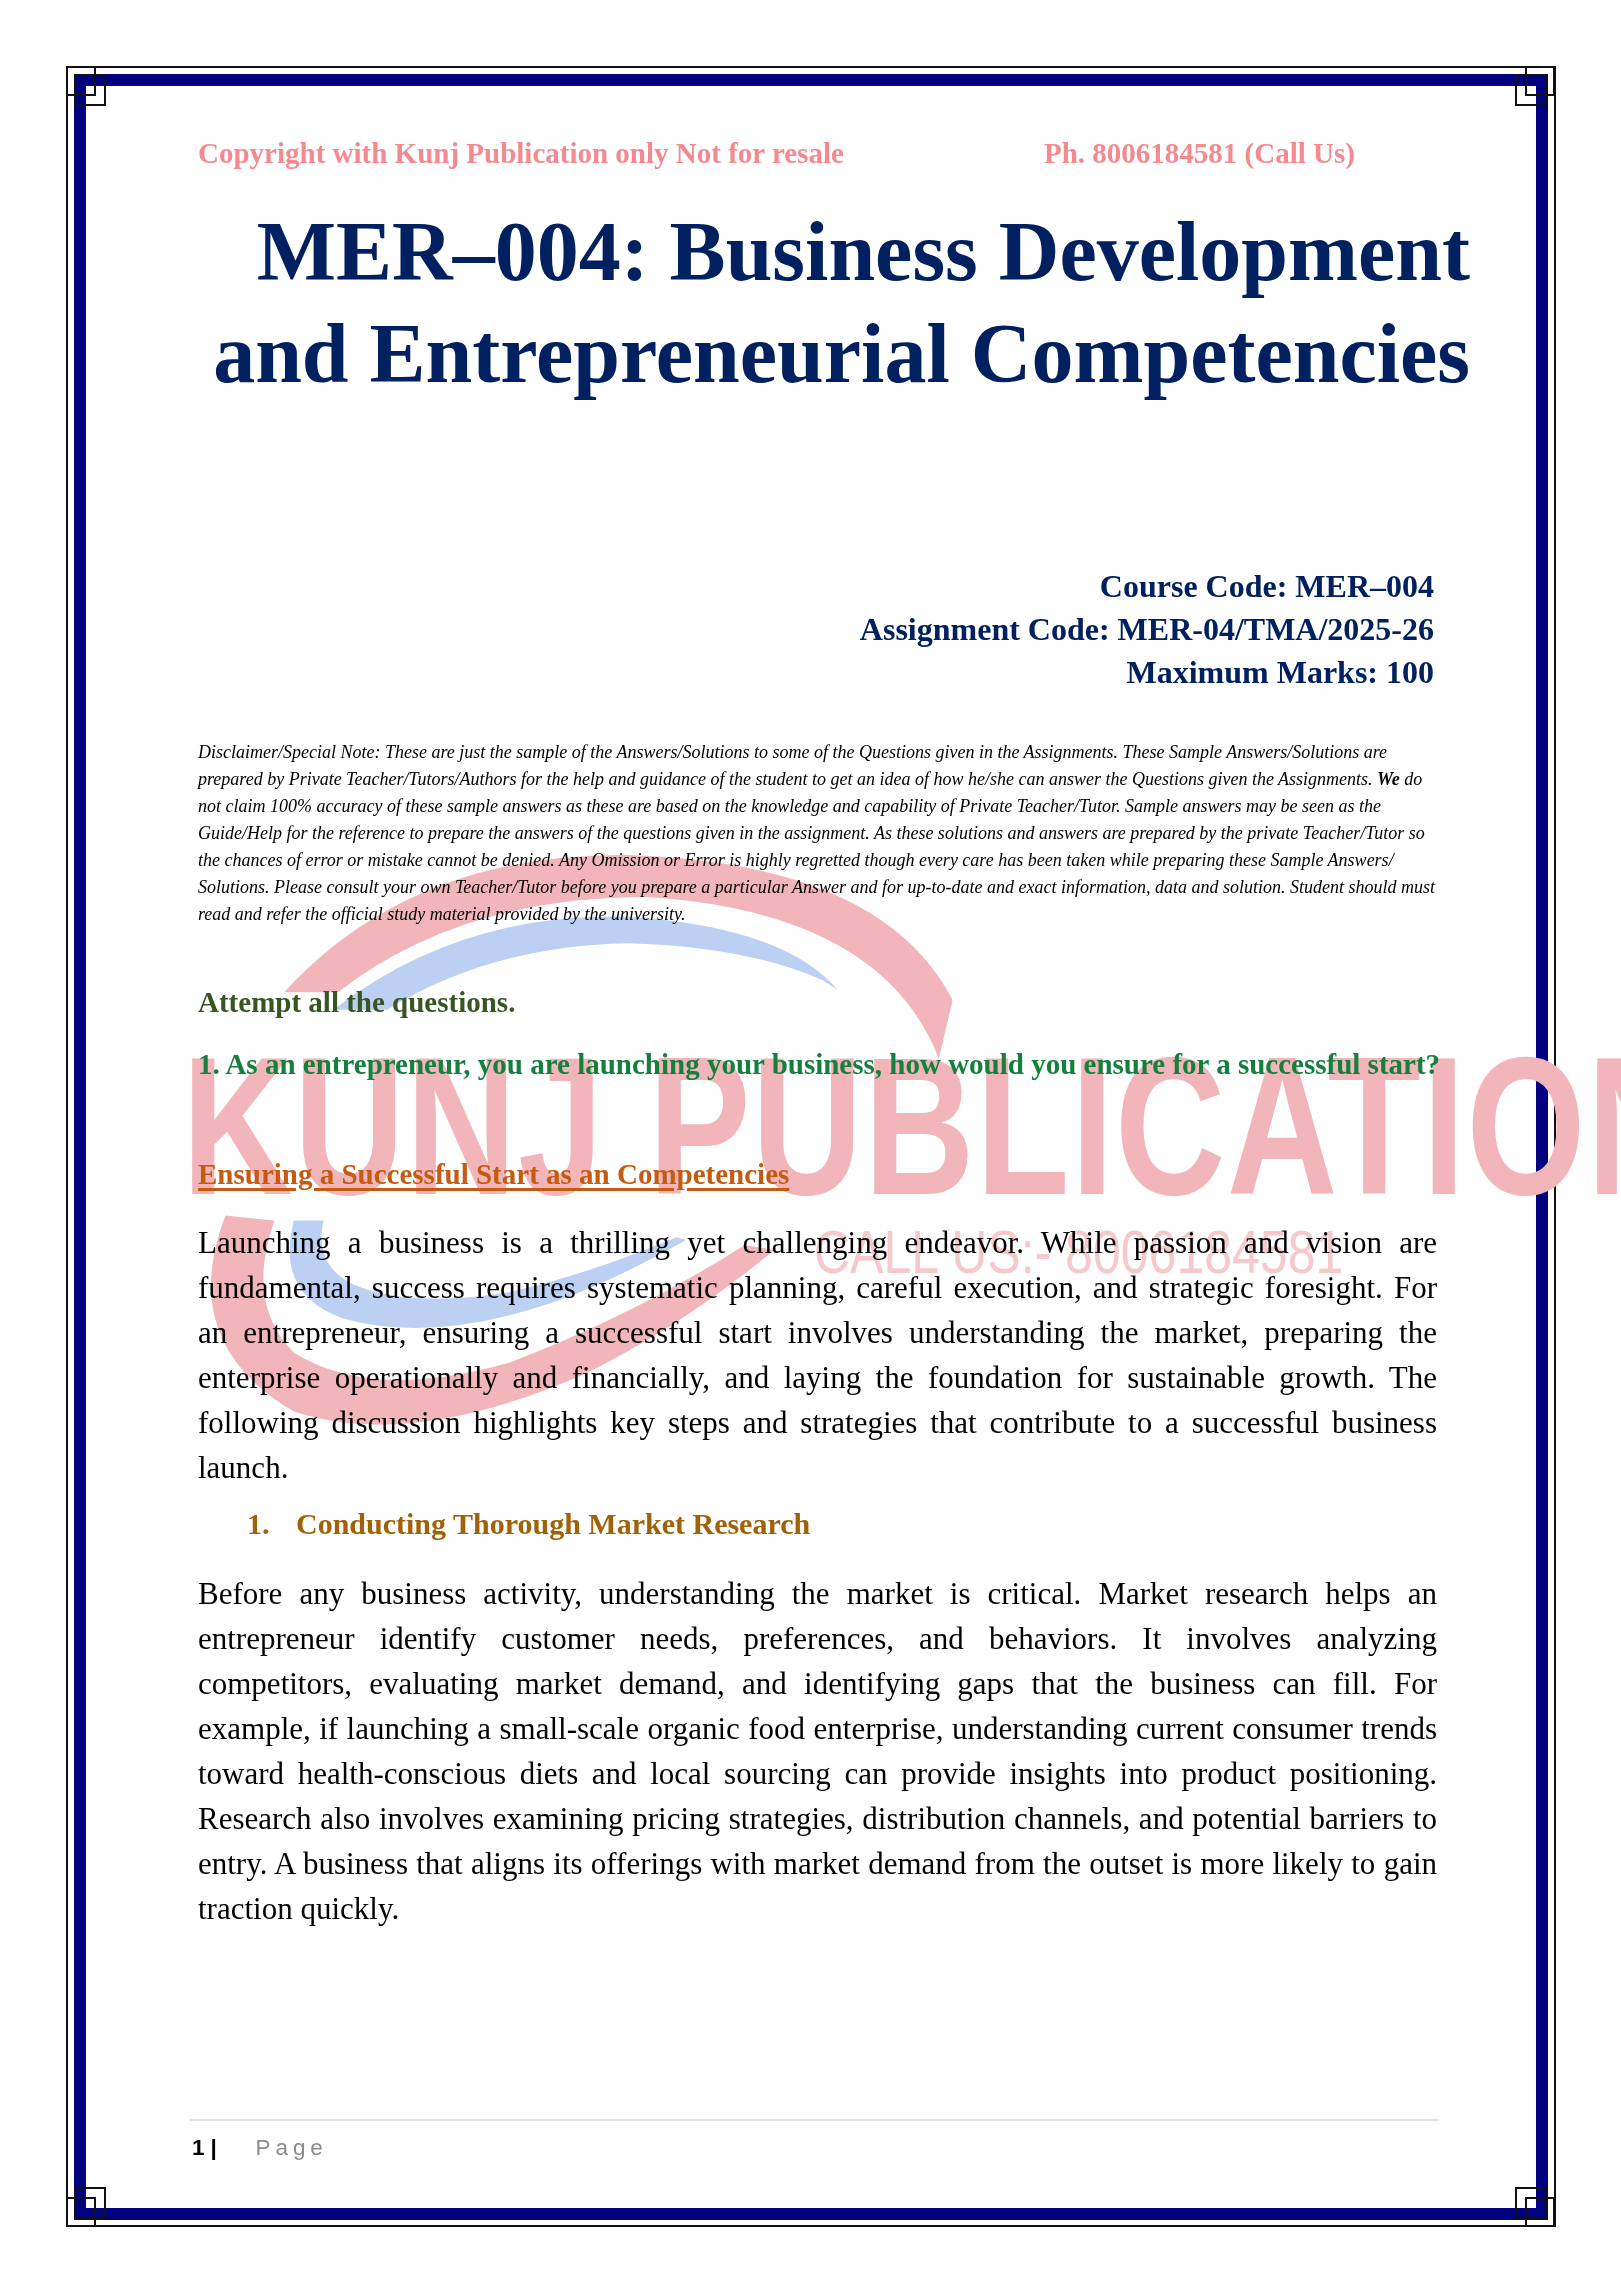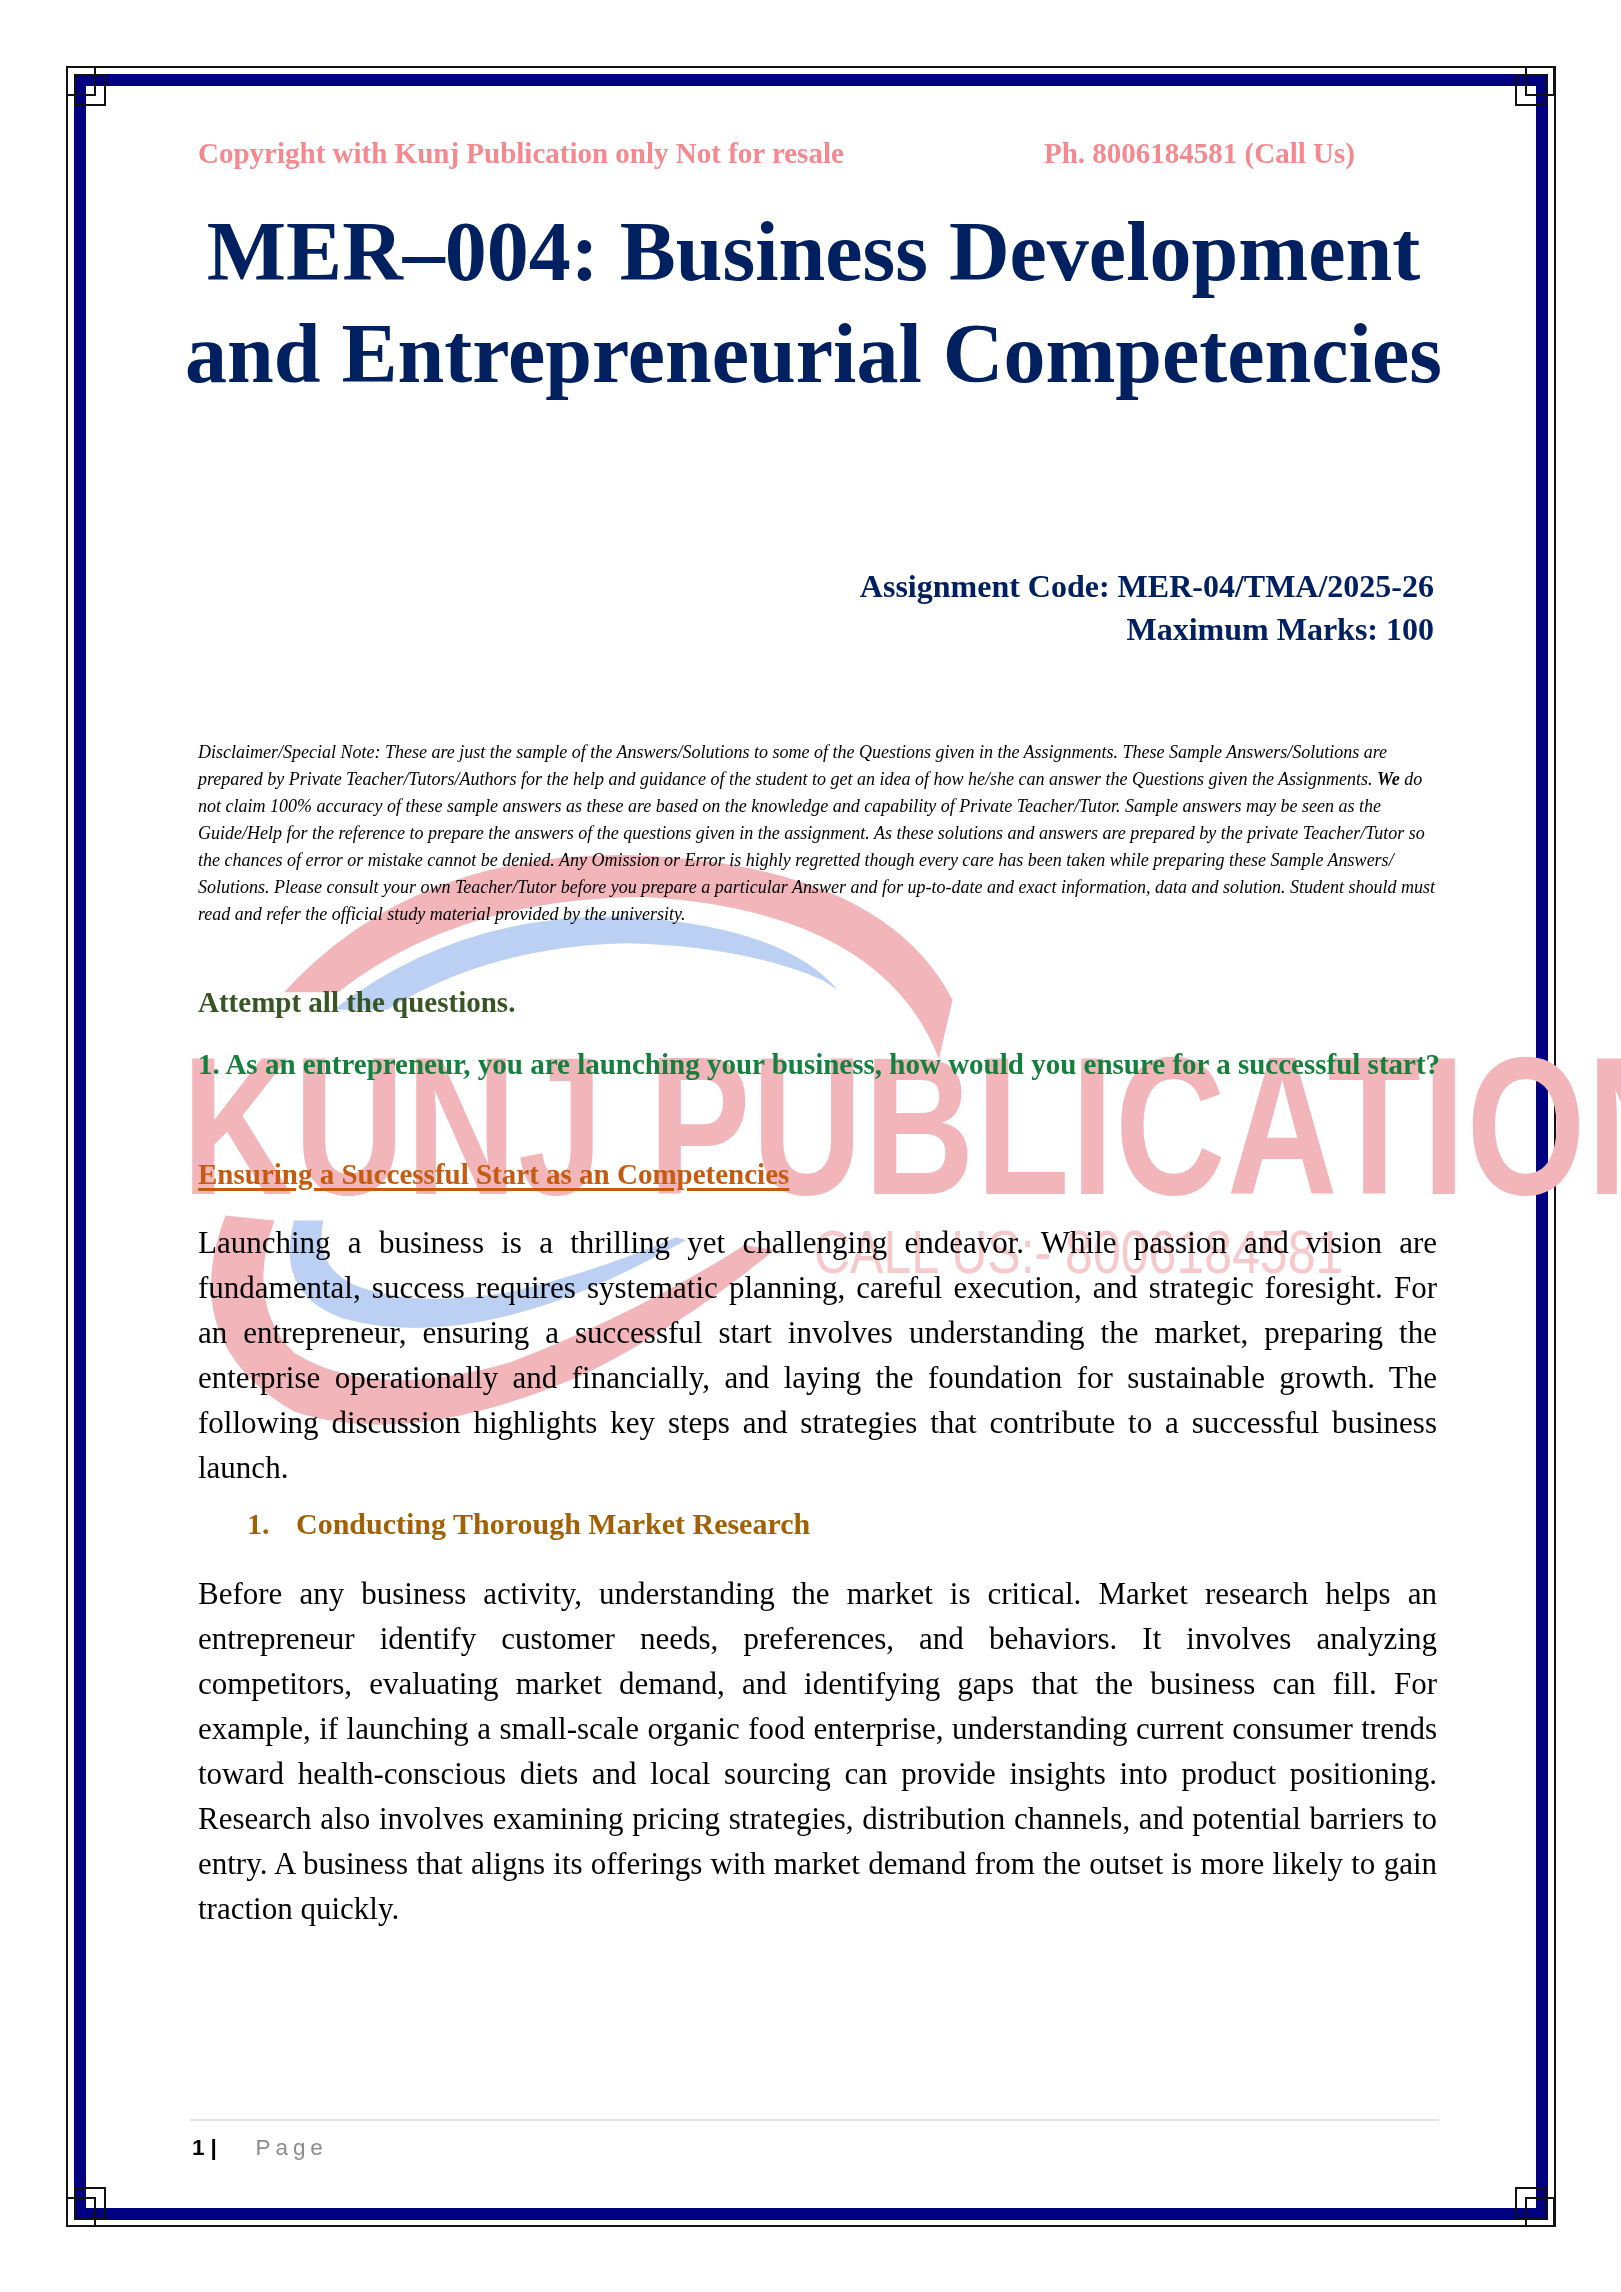--- a/index.html
+++ b/index.html
@@ -23,21 +23,21 @@
   .wm-big { position: absolute; left: 182px; top: 1039px; width: 1235px; height: 176px; z-index: 0; font-family: "Liberation Sans", sans-serif; font-weight: bold; font-size: 196px; line-height: 176px; color: #f2b6ba; transform: scaleX(0.78); transform-origin: left top; white-space: nowrap; letter-spacing: 2px; }
   .wm-call { position: absolute; left: 814px; top: 1223px; z-index: 0; font-family: "Liberation Sans", sans-serif; font-size: 61px; line-height: 59px; color: #f6c9cc; transform: scaleX(0.82); transform-origin: left top; white-space: nowrap; }
 
   .content { position: absolute; left: 0; top: 0; width: 1621px; height: 2293px; z-index: 1; }
 
   .hdr { position: absolute; top: 137px; font-weight: bold; font-size: 29px; color: #f4898f; white-space: nowrap; }
   .hdr.left { left: 198px; }
   .hdr.right { left: 1044px; }
 
   .title { position: absolute; left: 157px; width: 1313px; top: 201px; text-align: center; font-weight: bold; font-size: 84px; line-height: 102px; color: #002060; }
-  .title span { display: block; }
+  .title span { display: block; text-align: right; }
 
   .codes { position: absolute; right: 187px; top: 565px; text-align: right; font-weight: bold; font-size: 32px; line-height: 43px; color: #002060; }
   .codes div { white-space: nowrap; }
 
   .disclaimer { position: absolute; left: 198px; width: 1239px; top: 739px; font-style: italic; font-size: 18px; line-height: 27px; color: #000; }
   .disclaimer b { font-style: italic; }
 
   .attempt { position: absolute; left: 198px; top: 986px; font-weight: bold; font-size: 29px; color: #375623; white-space: nowrap; }
   .question { position: absolute; left: 198px; width: 1245px; top: 1045px; font-weight: bold; font-size: 29px; line-height: 39px; color: #15803d; }
   .subhead { position: absolute; left: 198px; top: 1158px; font-weight: bold; font-size: 29px; color: #c55a11; text-decoration: underline; text-decoration-thickness: 2.9px; text-underline-offset: 3.9px; white-space: nowrap; }
@@ -87,20 +87,21 @@
 <div class="content">
   <div class="hdr left">Copyright with Kunj Publication only Not for resale</div>
   <div class="hdr right">Ph. 8006184581 (Call Us)</div>
 
   <div class="title">
     <span>MER–004: Business Development</span>
     <span>and Entrepreneurial Competencies</span>
   </div>
 
   <div class="codes">
+    <div>Course Code: MER–004</div>
     <div>Assignment Code: MER-04/TMA/2025-26</div>
     <div>Maximum Marks: 100</div>
   </div>
 
   <div class="disclaimer"><span>Disclaimer/Special Note: These are just the sample of the Answers/Solutions to some of the Questions given in the Assignments. These Sample Answers/Solutions are prepared by Private Teacher/Tutors/Authors for the help and guidance of the student to get an idea of how he/she can answer the Questions given the Assignments. </span><b>We</b><span> do not claim 100% accuracy of these sample answers as these are based on the knowledge and capability of Private Teacher/Tutor. Sample answers may be seen as the Guide/Help for the reference to prepare the answers of the questions given in the assignment. As these solutions and answers are prepared by the private Teacher/Tutor so the chances of error or mistake cannot be denied. Any Omission or Error is highly regretted though every care has been taken while preparing these Sample Answers/ Solutions. Please consult your own Teacher/Tutor before you prepare a particular Answer and for up-to-date and exact information, data and solution. Student should must read and refer the official study material provided by the university.</span></div>
 
   <div class="attempt">Attempt all the questions.</div>
 
   <div class="question">1. As an entrepreneur, you are launching your business, how would you ensure for a successful start?</div>
 

